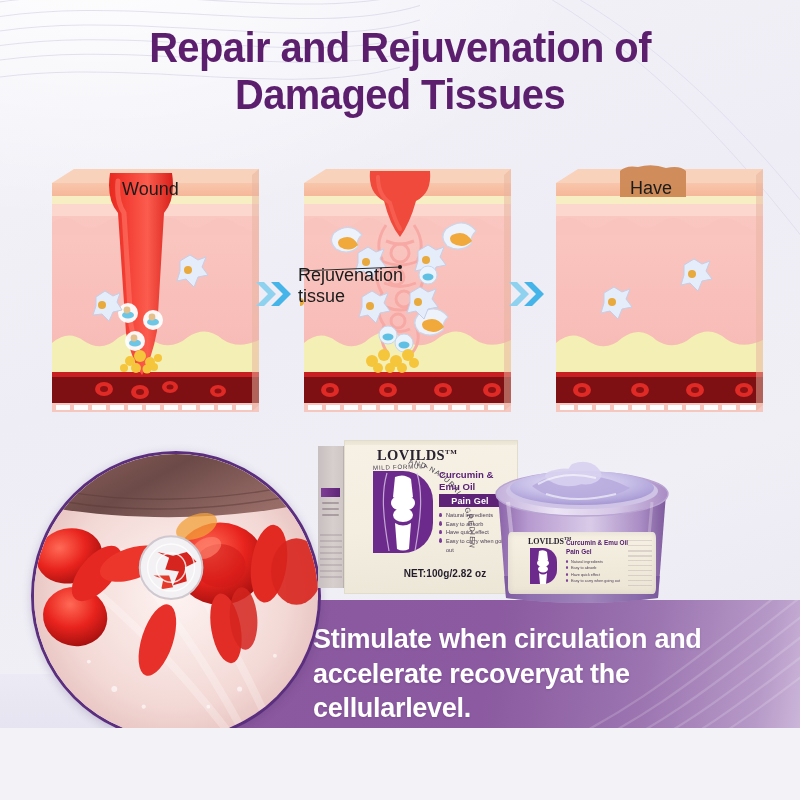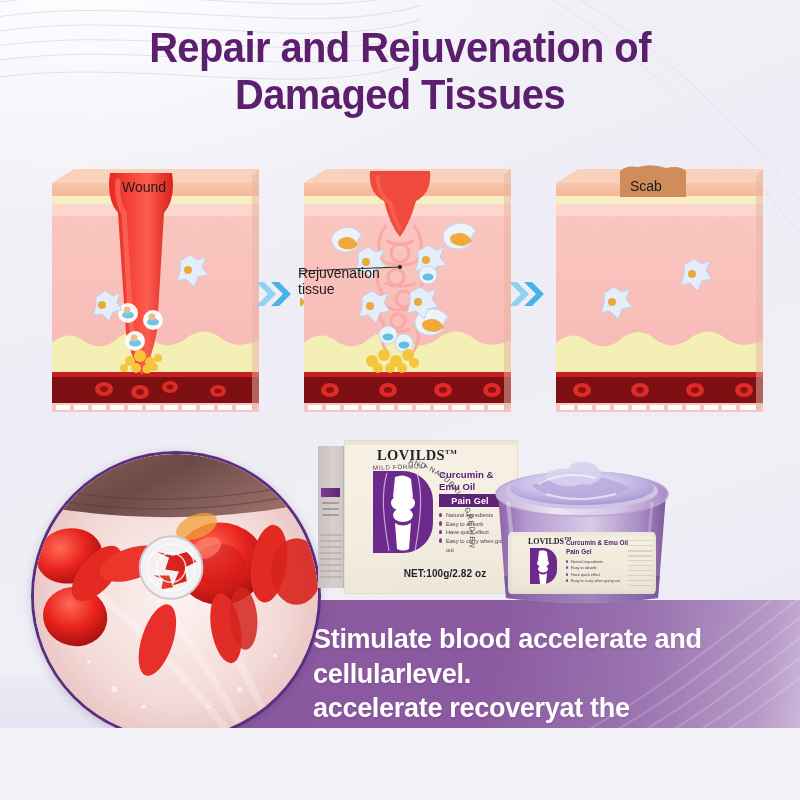--- a/index.html
+++ b/index.html
@@ -30,21 +30,21 @@
 
   
   .panels{ position:absolute; top:165px; left:0; width:800px; height:255px; z-index:5; }
   .panel{ position:absolute; top:0; width:215px; height:250px; }
   .panel.p1{ left:48px; }
   .panel.p2{ left:300px; }
   .panel.p3{ left:552px; }
   .panel svg{ width:100%; height:100%; display:block; }
 
   .panel-label{
-    position:absolute; color:#1b1b1b; font-size:14px; font-weight:normal;
+    position:absolute; color:#1b1b1b; font-size:18px; font-weight:normal;
     font-family:"Liberation Sans", sans-serif; line-height:1.15; white-space:pre-line;
   }
   .lbl-wound{ left:122px; top:14px; }
   .lbl-gran{ left:298px; top:100px; }
   .lbl-scab { left:630px; top:13px; }
 
   
   .arrow{ position:absolute; top:278px; width:40px; height:32px; z-index:6; }
   .arrow.a1{ left:254px; }
   .arrow.a2{ left:507px; }
@@ -480,21 +480,21 @@
           <path d="M132,100 l10,-6 l8,5 l8,-3 l-4,10 l6,8 l-10,2 l-4,10 l-8,-8 l-9,2 l3,-10 Z" fill="#e6edfa" stroke="#c3cfe8" stroke-width="1"></path>
             <circle cx="140" cy="109" r="4" fill="#e8a93d"></circle>
         </g>
         <path d="M211,4 L211,240 L204,246 L204,10 Z" fill="#e8b4a0" opacity=".5"></path>
       </svg>
     </div>
 
     <div class="panel-label lbl-wound">Wound</div>
     <div class="panel-label lbl-gran">Rejuvenation
 tissue</div>
-    <div class="panel-label lbl-scab">Scab</div>
+    <div class="panel-label lbl-scab">Have</div>
   </div>
 
   <div class="arrow a1">
     <svg viewBox="0 0 40 32">
       <path d="M2,4 L14,16 L2,28 L10,28 L22,16 L10,4 Z" fill="#8ed2f0"></path>
       <path d="M17,4 L29,16 L17,28 L25,28 L37,16 L25,4 Z" fill="#45b4e8"></path>
     </svg>
   </div>
   <div class="arrow a2">
     <svg viewBox="0 0 40 32">
@@ -510,23 +510,23 @@
           <path d="M300,160 C400,120 470,60 560,-10"></path>
           <path d="M318,166 C418,126 488,66 578,-4"></path>
           <path d="M336,172 C436,132 506,72 596,2"></path>
           <path d="M354,178 C454,138 524,78 614,8"></path>
           <path d="M372,184 C472,144 542,84 632,14"></path>
           <path d="M390,190 C490,150 560,90 650,20"></path>
         </g>
       </svg>
     </div>
     <div class="banner-text">
-      <span>Stimulate blood accelerate and</span>
+      <span>Stimulate when circulation and</span>
+      <span>accelerate recoveryat the</span>
       <span>cellularlevel.</span>
-      <span>accelerate recoveryat the</span>
     </div>
   </div>
 
   <div class="bottom-strip">
     <svg viewBox="0 0 800 54" preserveAspectRatio="none">
       <g fill="none" stroke="#b9b2d8" stroke-width="1.6" opacity=".55">
         <path d="M330,70 C470,44 620,18 810,-10"></path>
         <path d="M346,78 C486,52 636,26 826,-2"></path>
         <path d="M362,86 C502,60 652,34 842,6"></path>
         <path d="M378,94 C518,68 668,42 858,14"></path>

